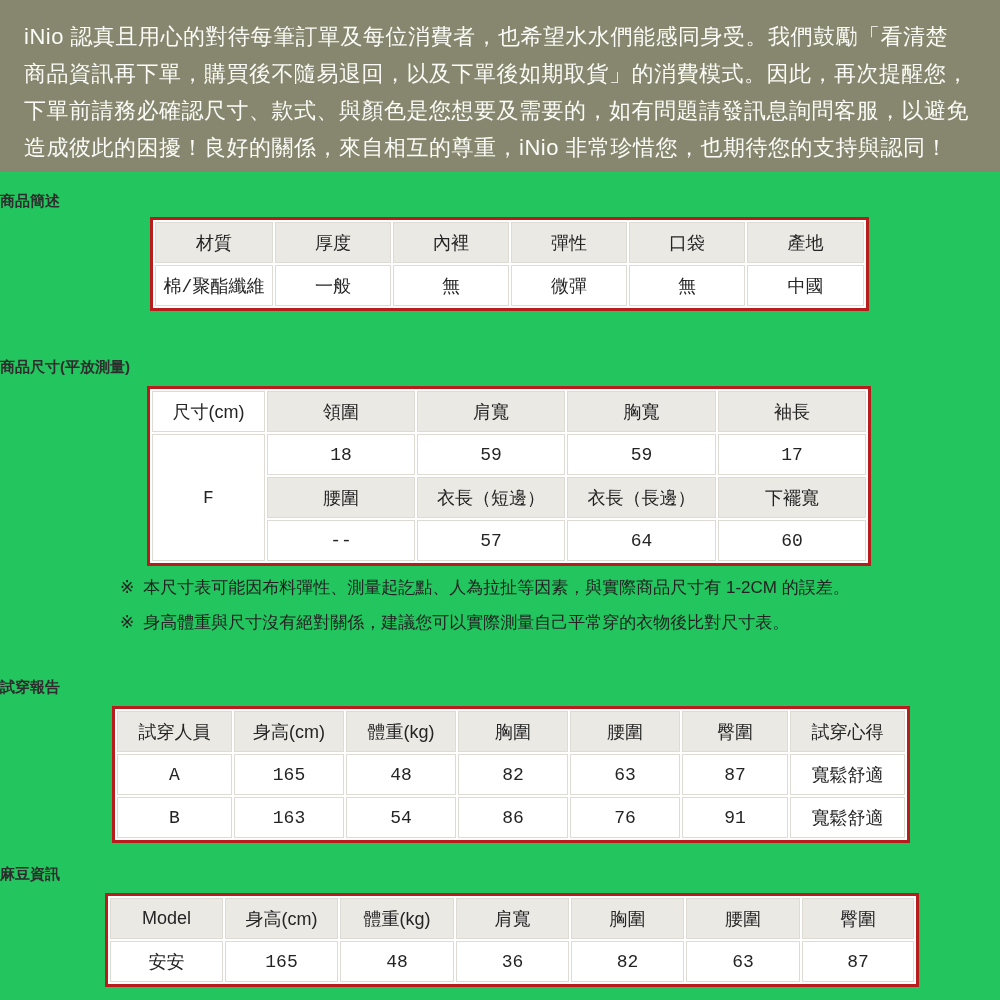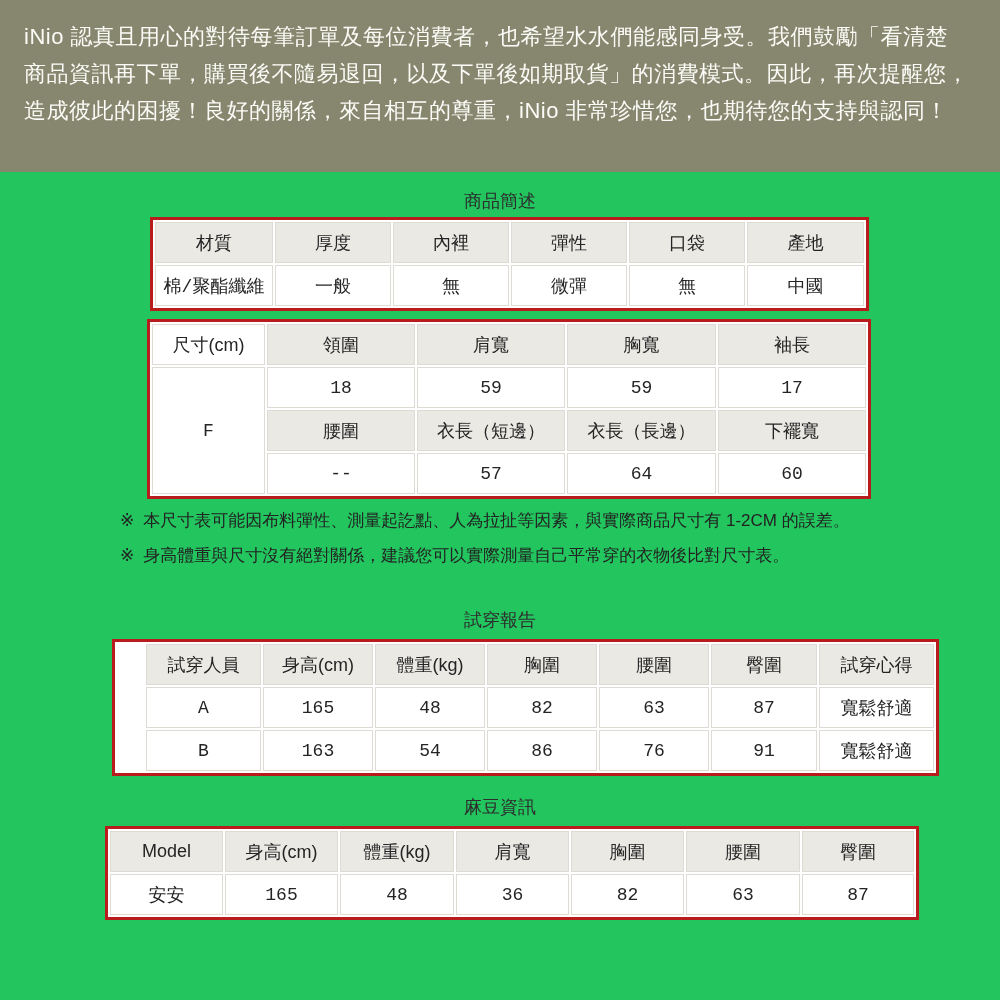--- a/index.html
+++ b/index.html
@@ -27,23 +27,23 @@
   .banner-line {
     color: #fbfbf7;
     font-size: 22px;
     line-height: 37px;
     letter-spacing: 0.5px;
     white-space: nowrap;
   }
   
   .sec-title {
     margin: 0;
-    text-align: center;
-    font-size: 18px;
-    font-weight: 400;
+    text-align: left;
+    font-size: 15px;
+    font-weight: 700;
     color: #2d2d2d;
     line-height: 22px;
   }
   .t1-title { margin-top: 18px; }
   .t2-title { margin-top: 45px; }
   .t3-title { margin-top: 42px; }
   .t4-title { margin-top: 20px; }
   
   table.tbl {
     border-collapse: separate;
@@ -62,21 +62,21 @@
     font-weight: 400;
     color: #242424;
     padding: 0 2px;
     overflow: hidden;
   }
   .tbl th { background: #ebe9e4; }
   .tbl td { background: #ffffff; font-family: Liberation Mono, monospace; }
   .tbl .white-head { background: #ffffff; }
   .tbl1 { margin: 5px 0 0 150px; width: 699px; }
   .tbl2 { margin: 8px 0 0 147px; width: 706px; }
-  .tbl3 { margin: 8px 0 0 112px; width: 776px; padding-left: 29px; }
+  .tbl3 { margin: 8px 0 0 112px; width: 776px; }
   .tbl4 { margin: 8px 0 0 105px; width: 792px; }
   
   .notes { margin: 10px 0 0 120px; }
   .note-row {
     display: flex;
     align-items: flex-start;
     margin-bottom: 12px;
     font-size: 17px;
     line-height: 23px;
     color: #222222;
@@ -85,20 +85,21 @@
   .note-text { flex: 1 1 auto; white-space: nowrap; }
 </style>
 </head>
 <body>
 
 <div class="page">
 
   <div class="banner">
     <div class="banner-line">iNio 認真且用心的對待每筆訂單及每位消費者，也希望水水們能感同身受。我們鼓勵「看清楚</div>
     <div class="banner-line">商品資訊再下單，購買後不隨易退回，以及下單後如期取貨」的消費模式。因此，再次提醒您，</div>
+    <div class="banner-line">下單前請務必確認尺寸、款式、與顏色是您想要及需要的，如有問題請發訊息詢問客服，以避免</div>
     <div class="banner-line">造成彼此的困擾！良好的關係，來自相互的尊重，iNio 非常珍惜您，也期待您的支持與認同！</div>
   </div>
 
   <h2 class="sec-title t1-title">商品簡述</h2>
   <table class="tbl tbl1">
     <colgroup>
         <col style="width:118px">
         <col style="width:116px">
         <col style="width:116px">
         <col style="width:116px">
@@ -118,20 +119,21 @@
         <td>棉/聚酯纖維</td>
         <td>一般</td>
         <td>無</td>
         <td>微彈</td>
         <td>無</td>
         <td>中國</td>
       </tr>
     </tbody>
   </table>
 
+  <h2 class="sec-title t2-title">商品尺寸(平放測量)</h2>
   <table class="tbl tbl2">
     <colgroup>
         <col style="width:113px">
         <col style="width:148px">
         <col style="width:148px">
         <col style="width:149px">
         <col style="width:148px">
       </colgroup>
     <tbody>
       <tr>

